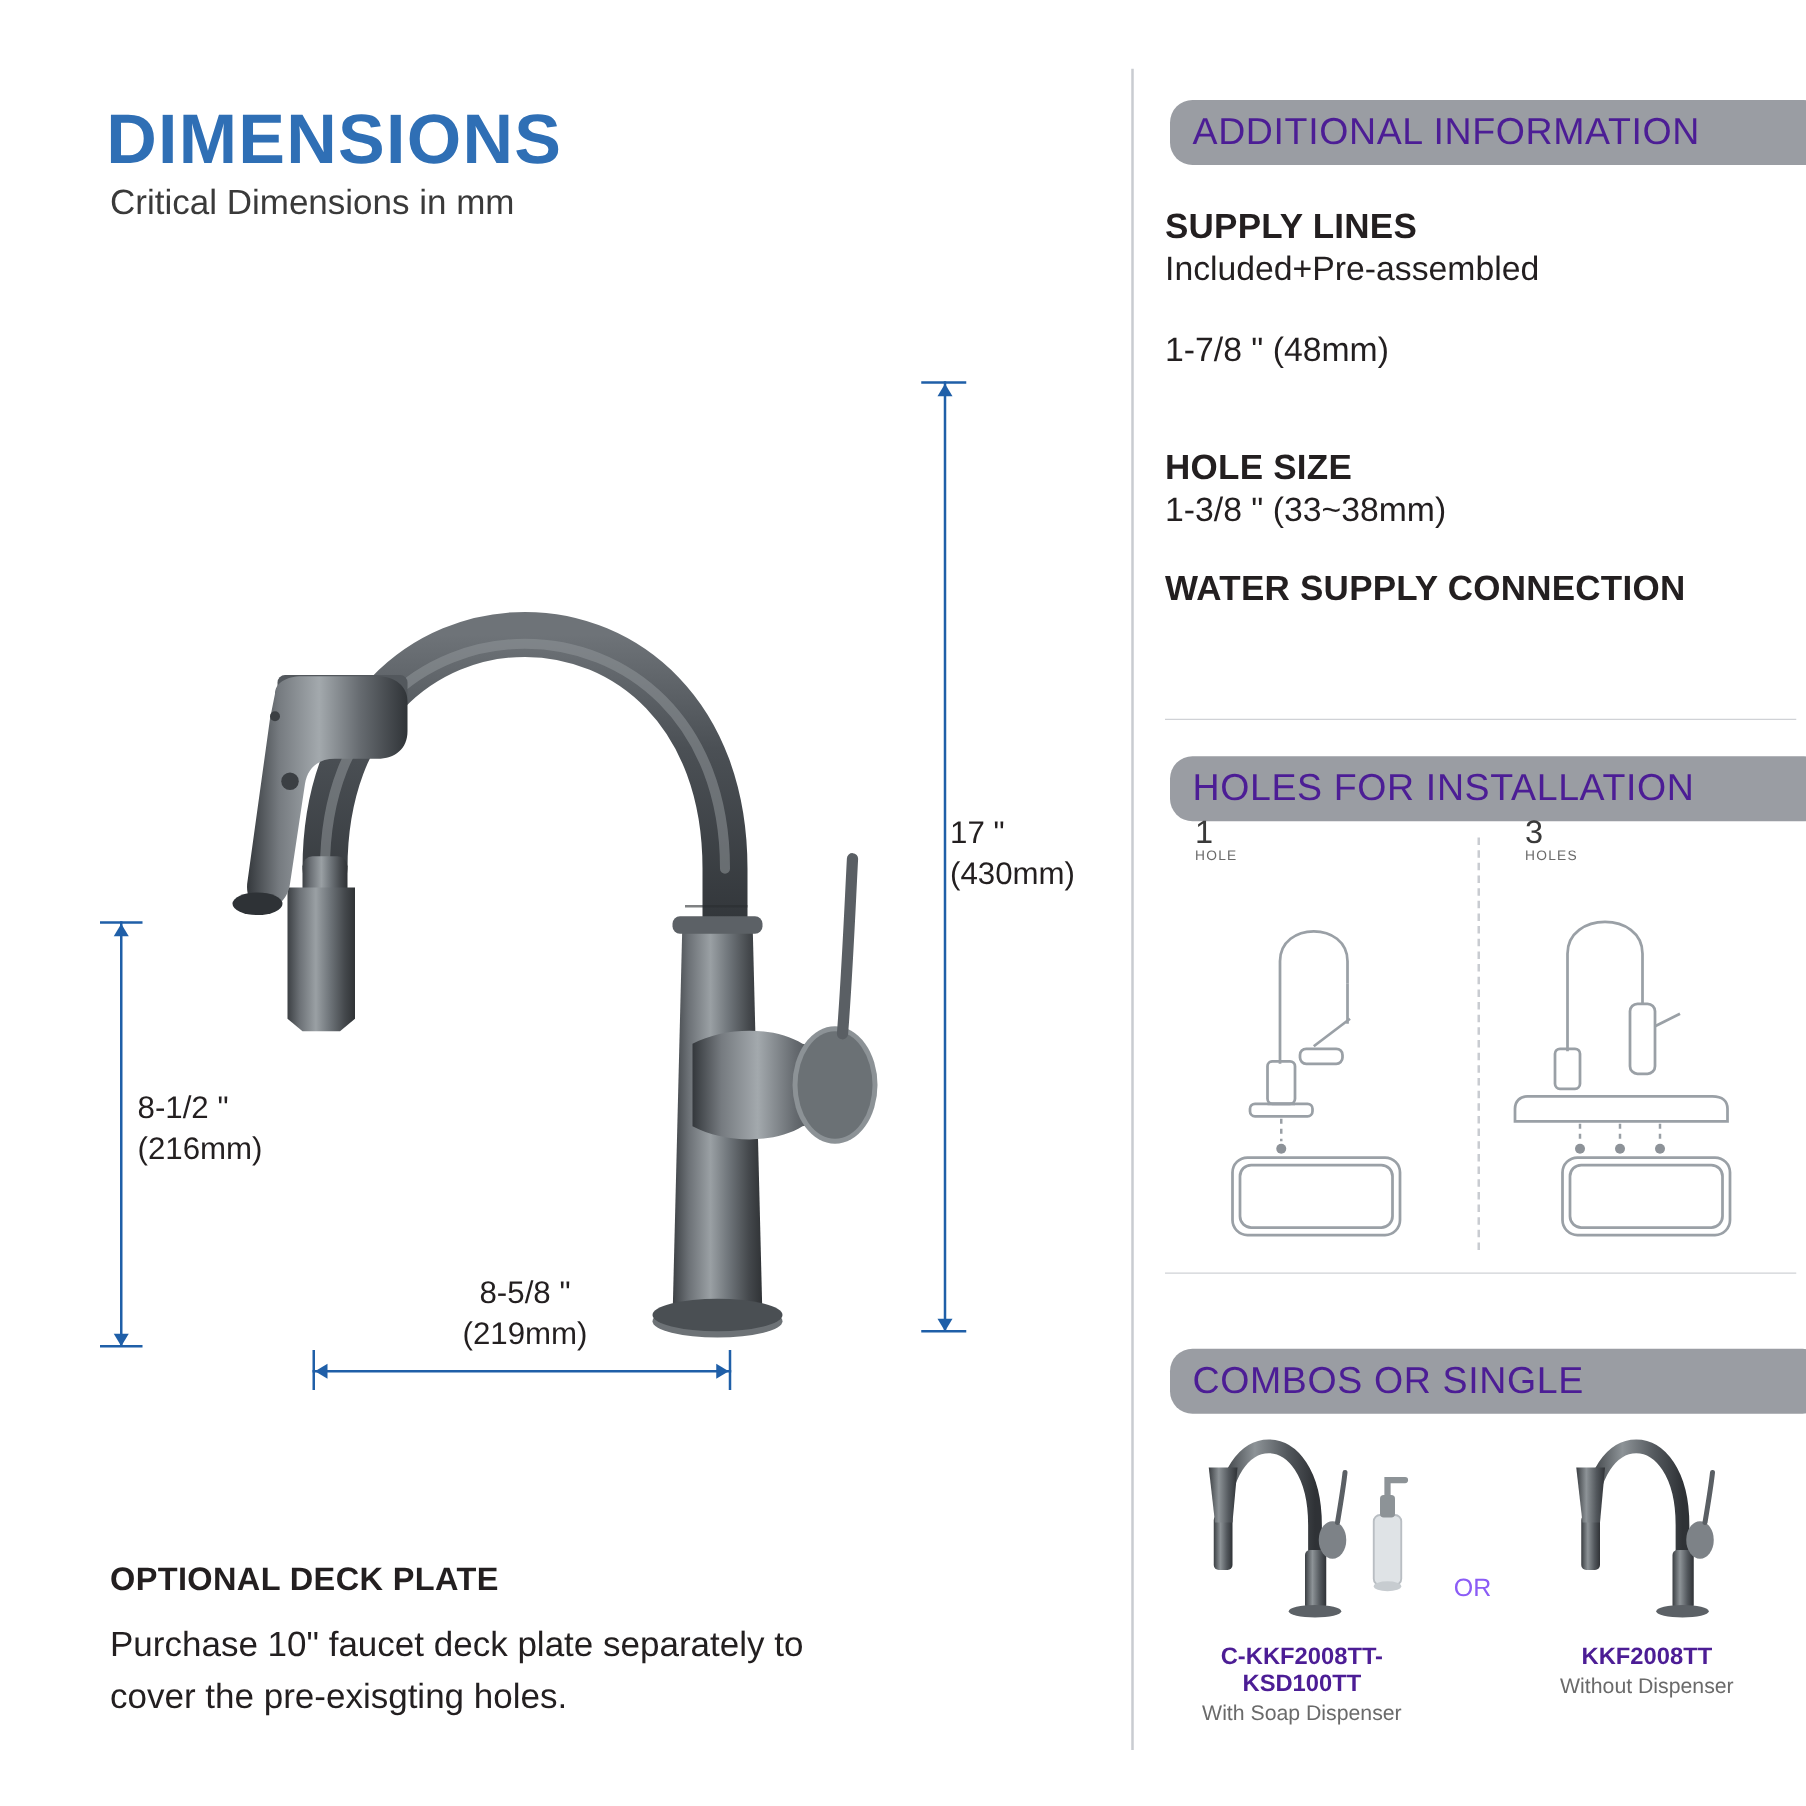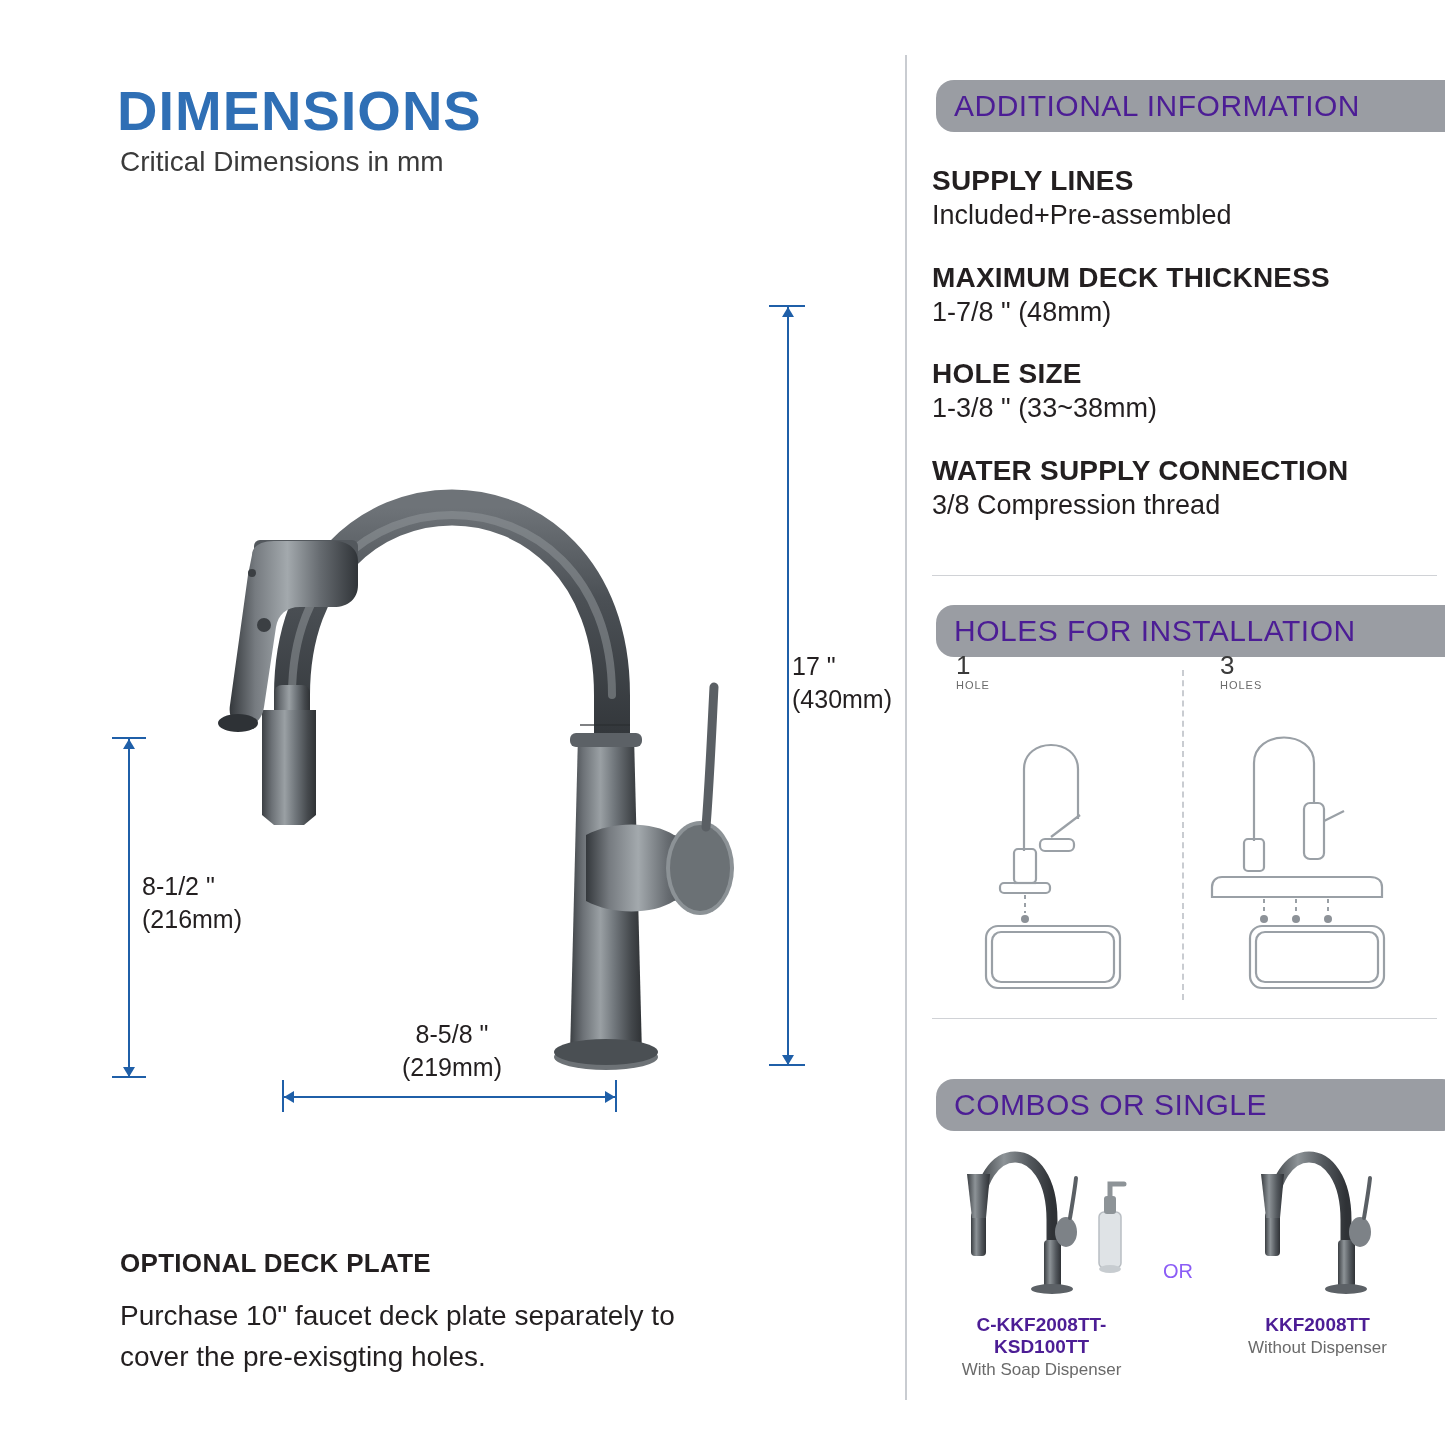--- a/index.html
+++ b/index.html
@@ -7,21 +7,21 @@
     width:1445px;height:1445px;
     background:#ffffff;
     font-family:"Liberation Sans", sans-serif;
     color:#231f20;
     overflow:hidden;
     position:relative;
   }
   .page{position:relative;width:1445px;height:1445px;}
 
   
-  .left{position:absolute;left:0;top:0;width:905px;height:1249px;margin-left:32px;}
+  .left{position:absolute;left:0;top:0;width:905px;height:1249px;}
   .title{
     position:absolute;left:85px;top:78px;
     font-size:56px;font-weight:bold;color:#2f6fb5;letter-spacing:1px;
   }
   .subtitle{
     position:absolute;left:88px;top:146px;
     font-size:28px;color:#3a3a3a;font-weight:400;
   }
 
   
@@ -193,32 +193,30 @@
   <div class="right">
 
     <div class="bar addl">ADDITIONAL INFORMATION</div>
 
     <div class="spec" style="top:165px;">
       <h3>SUPPLY LINES</h3>
       <p>Included+Pre-assembled</p>
     </div>
 
     <div class="spec" style="top:262px;">
-      <h3>MAXIMUM DECK THICKNESS</h3>
       <p>1-7/8 " (48mm)</p>
     </div>
 
     <div class="spec" style="top:358px;">
       <h3>HOLE SIZE</h3>
       <p>1-3/8 " (33~38mm)</p>
     </div>
 
     <div class="spec" style="top:455px;">
       <h3>WATER SUPPLY CONNECTION</h3>
-      <p>3/8 Compression thread</p>
     </div>
 
     <div class="hr" style="left:12px;top:575px;width:505px;"></div>
 
     <div class="bar holes">HOLES FOR INSTALLATION</div>
 
     <div class="holewrap">
       <div class="dashv"></div>
 
       <div class="holecol" style="left:8px;">

